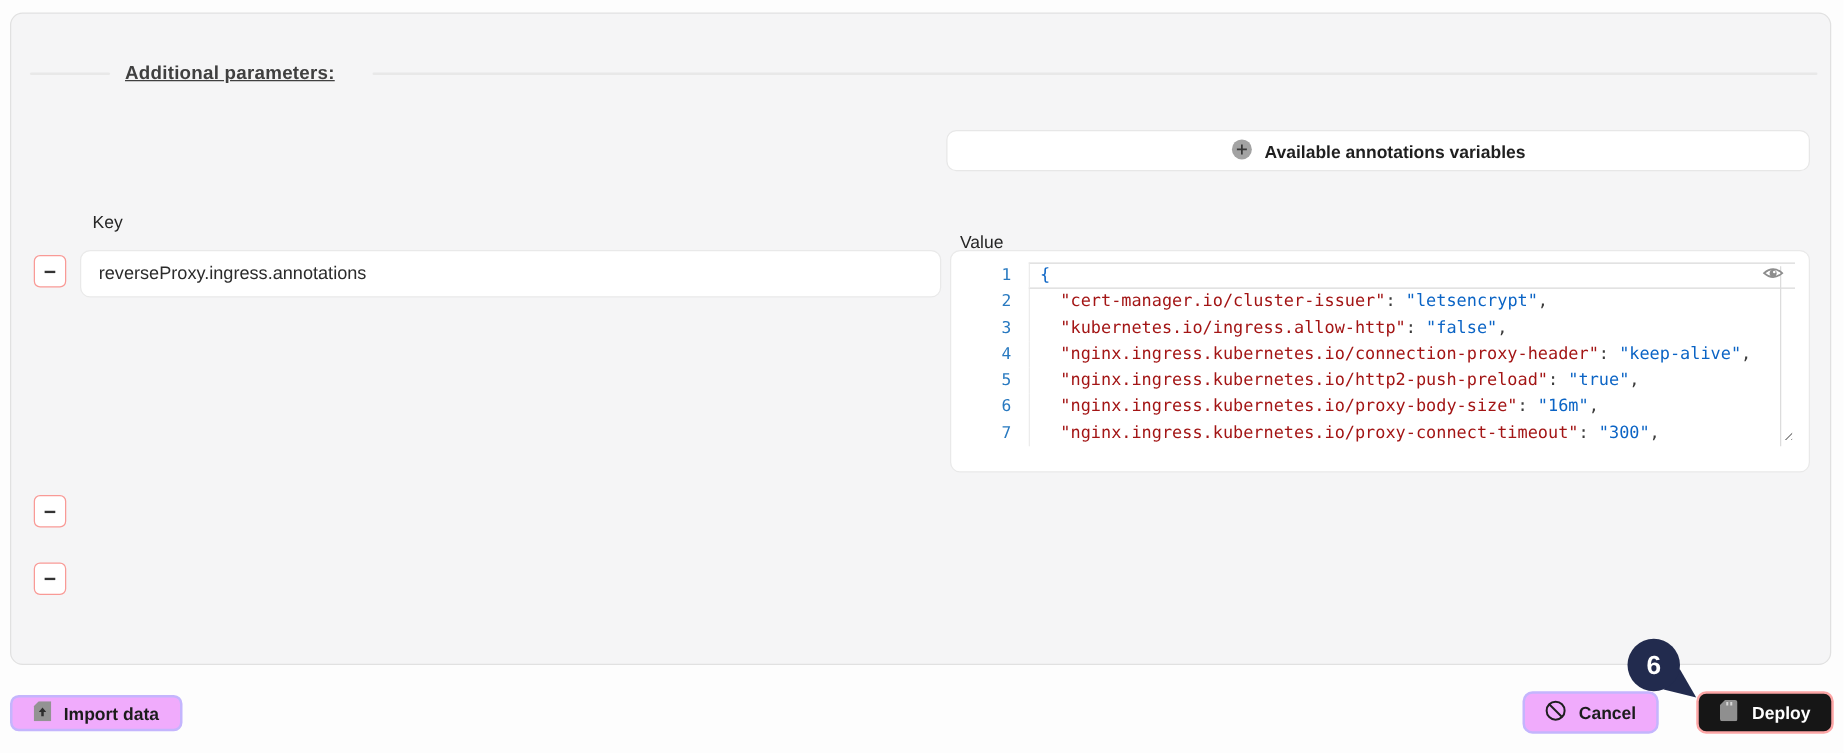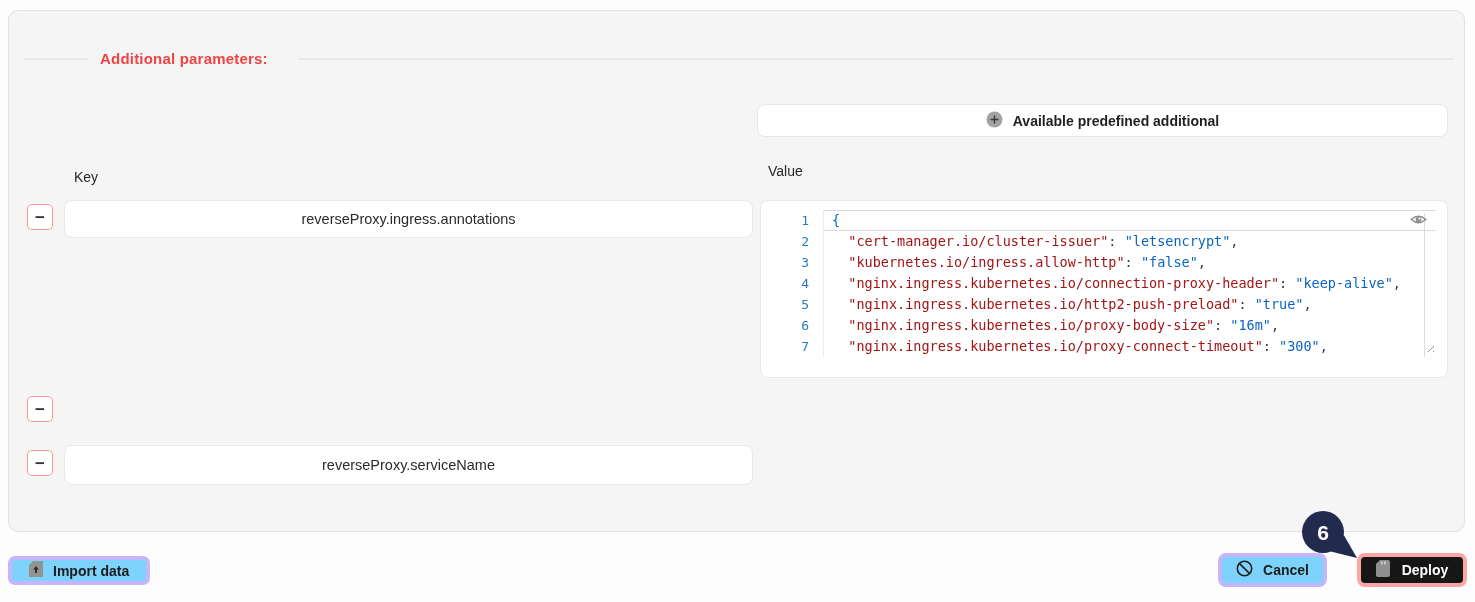--- a/index.html
+++ b/index.html
@@ -11,21 +11,21 @@
   .abs { position:absolute; }
 
   
   .panel {
     left:8px; top:10px; width:1457px; height:522px;
     background:#f5f5f6; border:1px solid #e1e1e1; border-radius:10px;
   }
 
   
   .sec-line { height:2px; background:#e8e8e8; border-radius:2px; }
-  .sec-title { left:100px; top:50px; font-size:15px; font-weight:700; color:#ef4444; letter-spacing:.2px; }
+  .sec-title { left:100px; top:50px; font-size:15px; font-weight:700; color:#404040; letter-spacing:.2px;text-decoration:underline; }
 
   
   .add-box {
     left:50px; top:102px; width:695px; height:37px;
     background:#fff; border:1px solid #e7e7e7; border-radius:8px;
   }
   .add-box input {
     width:100%; height:100%; border:none; outline:none; background:transparent;
     padding:0 40px 0 14px; font-family:"Liberation Sans", sans-serif;
     font-size:14px; color:#2b2b2b;
@@ -49,21 +49,21 @@
     display:flex; align-items:center; justify-content:center;
     font-size:17px; font-weight:700; color:#333; cursor:pointer; line-height:1;
   }
   .field {
     background:#fff; border:1px solid #e9e9e9; border-radius:8px;
   }
   .field input {
     width:100%; height:100%; border:none; outline:none; background:transparent;
     font-family:"Liberation Sans", sans-serif; font-size:14.5px; color:#2b2b2b;
   }
-  .key-field input { padding:0 14px;text-align:center; }
+  .key-field input { padding:0 14px; }
   .val-field input { padding:0 40px 0 20px; }
   .val-field .eye { position:absolute; right:22px; top:50%; margin-top:-6px; }
 
   
   .editor {
     left:760px; top:200px; width:688px; height:178px;
     background:#fff; border:1px solid #e9e9e9; border-radius:8px;
   }
   .ed-rows { padding-top:9px; }
   .ed-row { height:21px; display:flex; }
@@ -85,28 +85,28 @@
   .ed-eye { right:20px; top:11px; }
   .grip {
     right:13px; bottom:25px; width:10px; height:10px;
     background:repeating-linear-gradient(135deg, transparent 0 2.5px, #9a9a9a 2.5px 3.5px);
     clip-path:polygon(100% 0, 100% 100%, 0 100%);
   }
 
   
   .btn {
     display:flex; align-items:center; justify-content:center; gap:10px;
-    background:#7dd3fc; border:4px solid #c4b5fd; border-radius:8px;
+    background:#f0abfc; border:2px solid #c4b5fd; border-radius:8px;
     font-size:14px; font-weight:700; color:#1c1c1c; cursor:pointer;
   }
   .import-btn { left:8px; top:556px; height:29px; padding:0 17px; border-radius:7px; }
   .cancel-btn { left:1218px; top:553px; width:109px; height:34px; }
   .deploy-btn {
     left:1357px; top:553px; width:110px; height:34px;
-    background:#161616; border:4px solid #fca5a5; color:#fff; gap:12px;
+    background:#161616; border:2px solid #fca5a5; color:#fff; gap:12px;
   }
 
   
   .pin { left:1300px; top:509px; width:60px; height:52px; pointer-events:none; }
 </style>
 </head>
 <body>
 
 <div id="app">
 
@@ -117,25 +117,25 @@
   <div class="abs sec-line" style="left:298px; top:58px; width:1156px;"></div>
 
 
   <div class="abs predef-btn">
     <span>
       <svg width="17" height="17" viewBox="0 0 17 17">
         <circle cx="8.5" cy="8.5" r="8" fill="#a3a3a3"></circle>
         <path d="M8.5 4.5 v8 M4.5 8.5 h8" stroke="#383838" stroke-width="1.4"></path>
       </svg>
     </span>
-    <span>Available predefined additional</span>
+    <span>Available annotations variables</span>
   </div>
 
   <div class="abs col-label" style="left:74px; top:169px;">Key</div>
-  <div class="abs col-label" style="left:768px; top:163px;text-align:right;">Value</div>
+  <div class="abs col-label" style="left:768px; top:185px;text-align:right;">Value</div>
 
   <div class="abs minus-btn" style="left:27px; top:204px;">
     <span>−</span>
   </div>
   <div class="abs field key-field" style="left:64px; top:200px; width:689px; height:38px;">
     <input type="text" value="reverseProxy.ingress.annotations" style="">
   </div>
 
   <div class="abs editor">
     <div class="ed-rows">
@@ -179,23 +179,20 @@
     <div class="abs grip"></div>
   </div>
 
   <div class="abs minus-btn" style="left:27px; top:396px;">
     <span>−</span>
   </div>
 
   <div class="abs minus-btn" style="left:27px; top:450px;">
     <span>−</span>
   </div>
-  <div class="abs field key-field" style="left:64px; top:445px; width:689px; height:40px;">
-    <input type="text" value="reverseProxy.serviceName" style="">
-  </div>
 
   <div class="abs btn import-btn">
     <span>
       <svg width="14" height="16" viewBox="0 0 14 16">
         <path d="M4 0 H14 V16 H0 V4 Z" fill="#939393"></path>
         <path d="M7 5 L10 8.6 H8 V12 H6 V8.6 H4 Z" fill="#2e2e2e"></path>
       </svg>
     </span>
     <span>Import data</span>
   </div>

